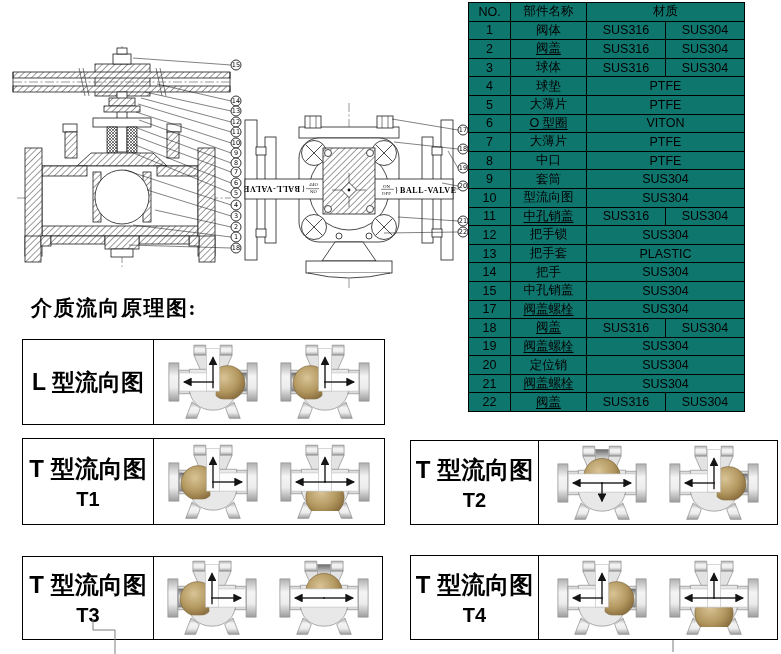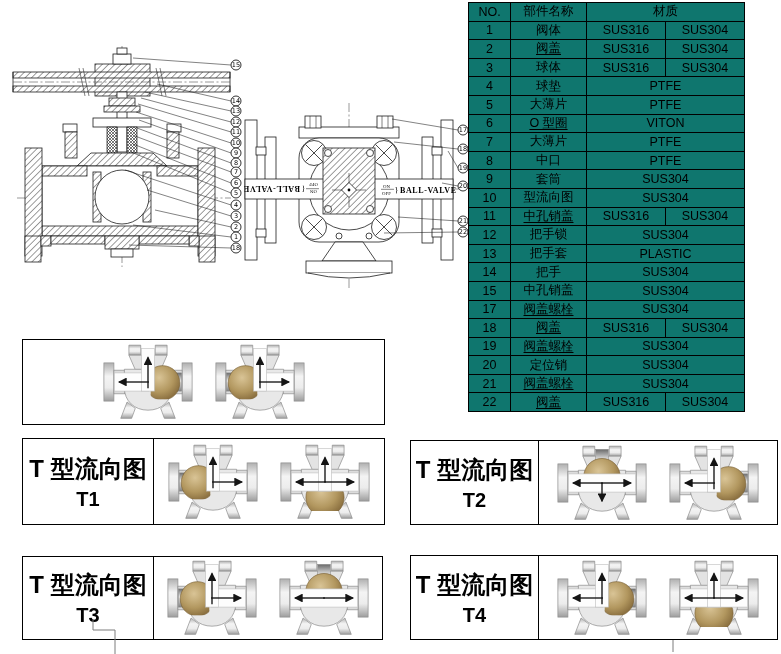--- a/index.html
+++ b/index.html
@@ -468,22 +468,26 @@
         </tr>
         <tr>
           <td>22</td>
           <td><span class="sp">阀盖</span></td>
           <td>SUS316</td>
           <td>SUS304</td>
         </tr>
       </tbody>
   </table>
 
+  <div id="flow-heading">介质流向原理图:</div>
 
   <div id="boxL" class="fbox">
+    <div class="lab">
+      <span class="t1 big">L 型流向图</span>
+    </div>
     <div class="imgs">
       <svg class="valve" width="100" height="80" viewBox="0 0 100 88">
           <use href="#valveA"></use>
         </svg>
       <svg class="valve" width="100" height="80" viewBox="0 0 100 88">
           <use href="#valveB"></use>
         </svg>
     </div>
   </div>
 

